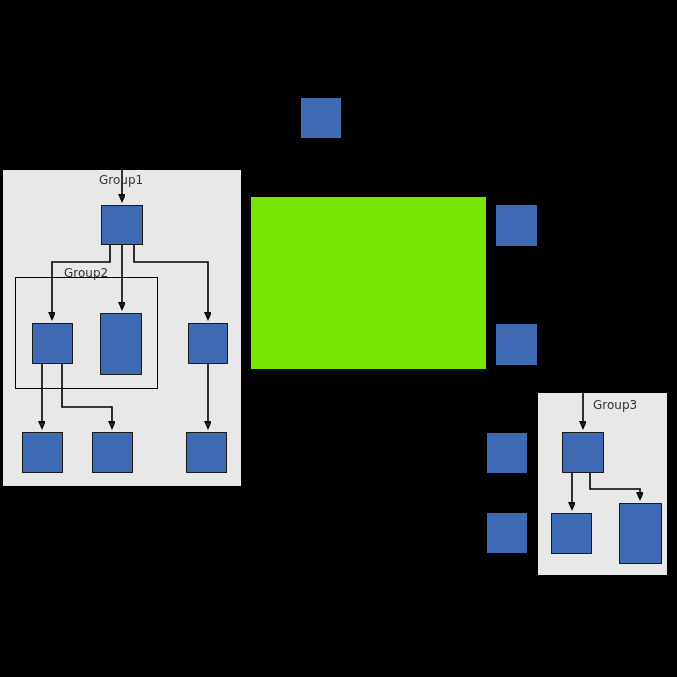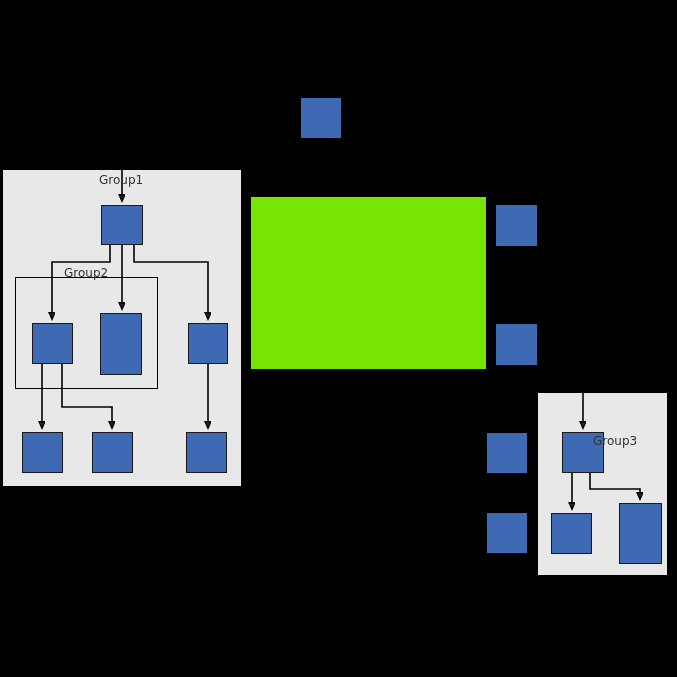--- a/index.html
+++ b/index.html
@@ -116,16 +116,16 @@
       <div class="node-noborder" style="left: 487px; top: 433px; width: 40px; height: 40px; background: rgb(61, 106, 178);"></div>
       <div class="node-noborder" style="left: 487px; top: 513px; width: 40px; height: 40px; background: rgb(61, 106, 178);"></div>
       <div class="node" style="left: 562px; top: 432px; width: 42px; height: 41px; background: rgb(61, 106, 178); border-color: rgb(26, 26, 26);"></div>
       <div class="node" style="left: 551px; top: 513px; width: 41px; height: 41px; background: rgb(61, 106, 178); border-color: rgb(26, 26, 26);"></div>
       <div class="node" style="left: 619px; top: 503px; width: 43px; height: 61px; background: rgb(61, 106, 178); border-color: rgb(26, 26, 26);"></div>
     </div>
 
   <div class="label-layer">
       <div class="group-label" style="left: 99px; top: 174px;">Group1</div>
       <div class="group-label" style="left: 64px; top: 267px;">Group2</div>
-      <div class="group-label" style="left: 593px; top: 399px; margin-top: 36px;">Group3</div>
+      <div class="group-label" style="left: 593px; top: 399px;">Group3</div>
     </div>
 
 </div>
 
 </body></html>

